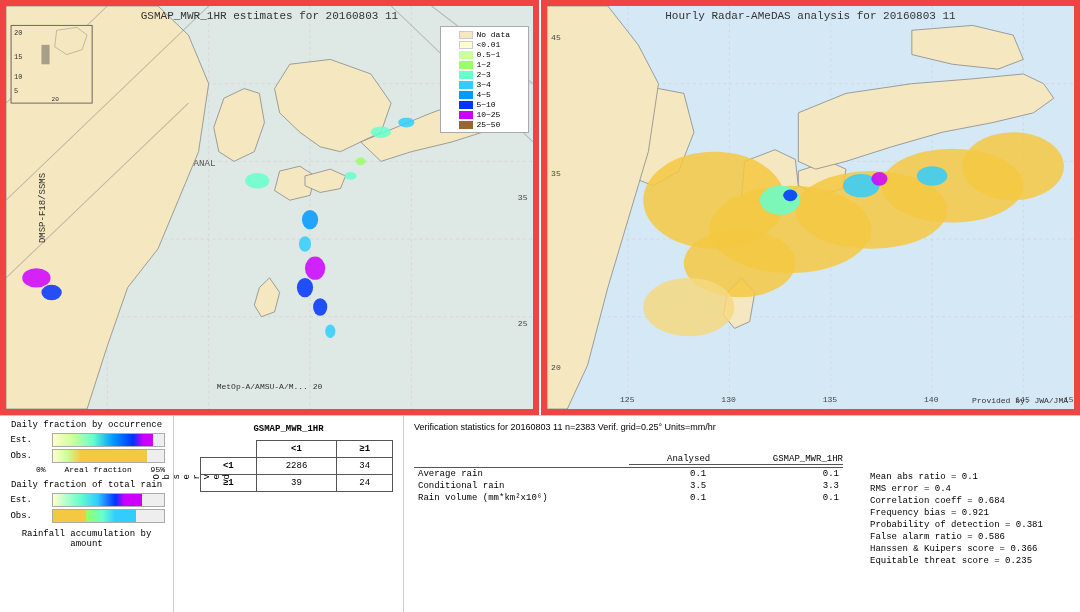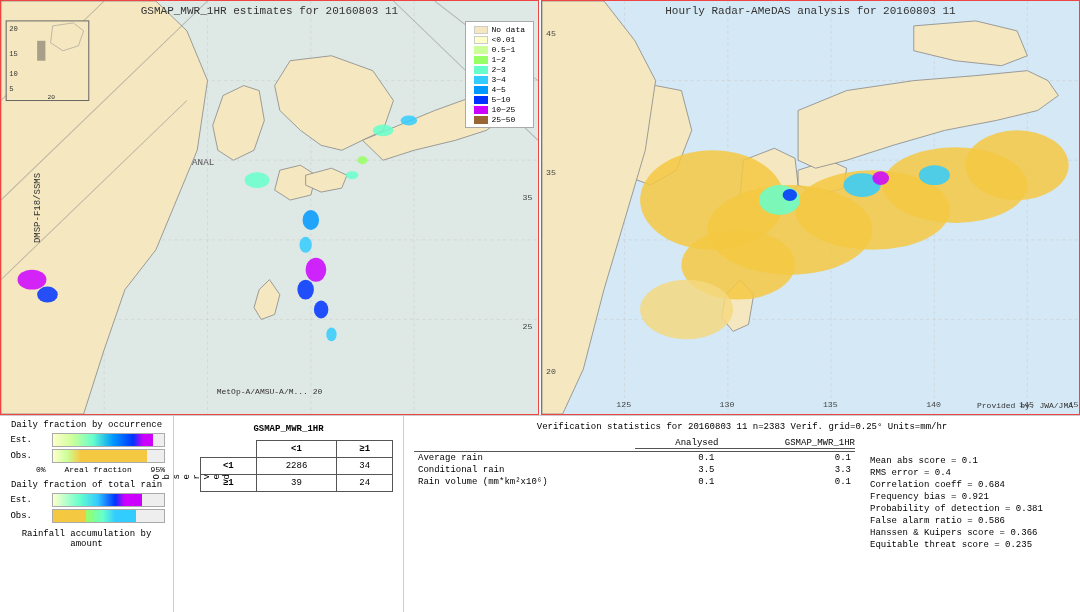--- a/index.html
+++ b/index.html
@@ -23,21 +23,21 @@
     .maps-row {
       display: flex;
       width: 100%;
       height: 415px;
       background: #fff;
     }
 
     .map-panel {
       position: relative;
       flex: 1;
-      border: 1px solid #ef4444;
+      border: 6px solid #ef4444;
       background: #fde047;
       overflow: hidden;
     }
 
     .map-panel:first-child {
       margin-right: 2px;
     }
 
     .map-title {
       position: absolute;
@@ -93,21 +93,21 @@
       border: 1px solid #aaa;
       padding: 2px 4px;
       font-size: 8px;
       font-family: 'Courier New', monospace;
       z-index: 20;
     }
 
     .legend-item {
       display: flex;
       align-items: center;
-      margin: 1px 4px;
+      margin: 1px 14px;
     }
 
     .legend-color {
       width: 14px;
       height: 8px;
       margin-right: 3px;
       display: inline-block;
     }
 
     
@@ -231,23 +231,23 @@
     
     .bottom-right {
       flex: 1;
       padding: 6px 10px;
       font-family: 'Courier New', monospace;
       font-size: 9px;
     }
 
     .verif-title {
       font-size: 9px;
-      text-align: center;
-      margin-bottom: 6px;
-      font-family: Liberation Mono, monospace;
+      text-align: left;
+      margin-bottom: 22px;
+      font-family: Liberation Sans, sans-serif;
     }
 
     .verif-table {
       width: 100%;
       border-collapse: collapse;
       font-size: 9px;
     }
 
     .verif-table td {
       padding: 1px 4px;
@@ -265,21 +265,21 @@
       min-width: 36px;
     }
 
     .divider-row td {
       border-bottom: 1px solid #555;
       padding-bottom: 1px;
     }
 
     .bottom-right-inner {
       display: flex;
-      gap: 15px;
+      gap: 27px;
     }
 
     .verif-left-col {
       flex: 1;
     }
 
     .verif-right-col {
       width: 200px;
       font-family: 'Courier New', monospace;
       font-size: 9px;
@@ -605,21 +605,21 @@
               <tr>
                 <td>Rain volume (mm*km²x10⁶)</td>
                 <td class="num-col">0.1</td>
                 <td class="num-col">0.1</td>
               </tr>
             </tbody>
           </table>
         </div>
 
         <div class="verif-right-col">
-          <div class="stat-line">Mean abs score = 0.1</div>
+          <div class="stat-line">Mean abs ratio = 0.1</div>
           <div class="stat-line">RMS error = 0.4</div>
           <div class="stat-line">Correlation coeff = 0.684</div>
           <div class="stat-line">Frequency bias = 0.921</div>
           <div class="stat-line">Probability of detection = 0.381</div>
           <div class="stat-line">False alarm ratio = 0.586</div>
           <div class="stat-line">Hanssen &amp; Kuipers score = 0.366</div>
           <div class="stat-line">Equitable threat score = 0.235</div>
         </div>
       </div>
     </div>

